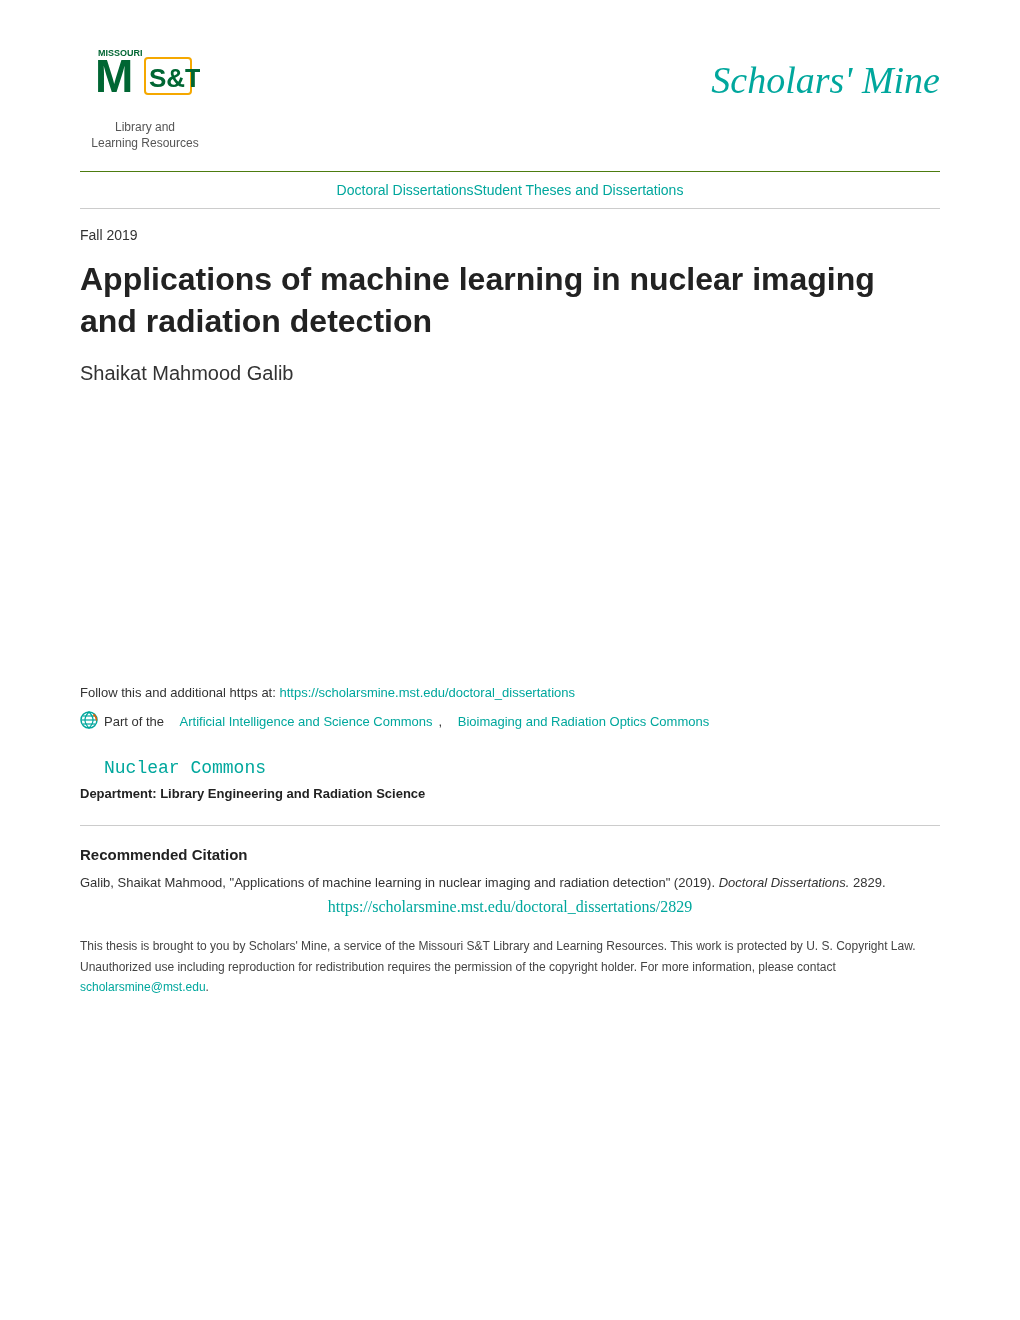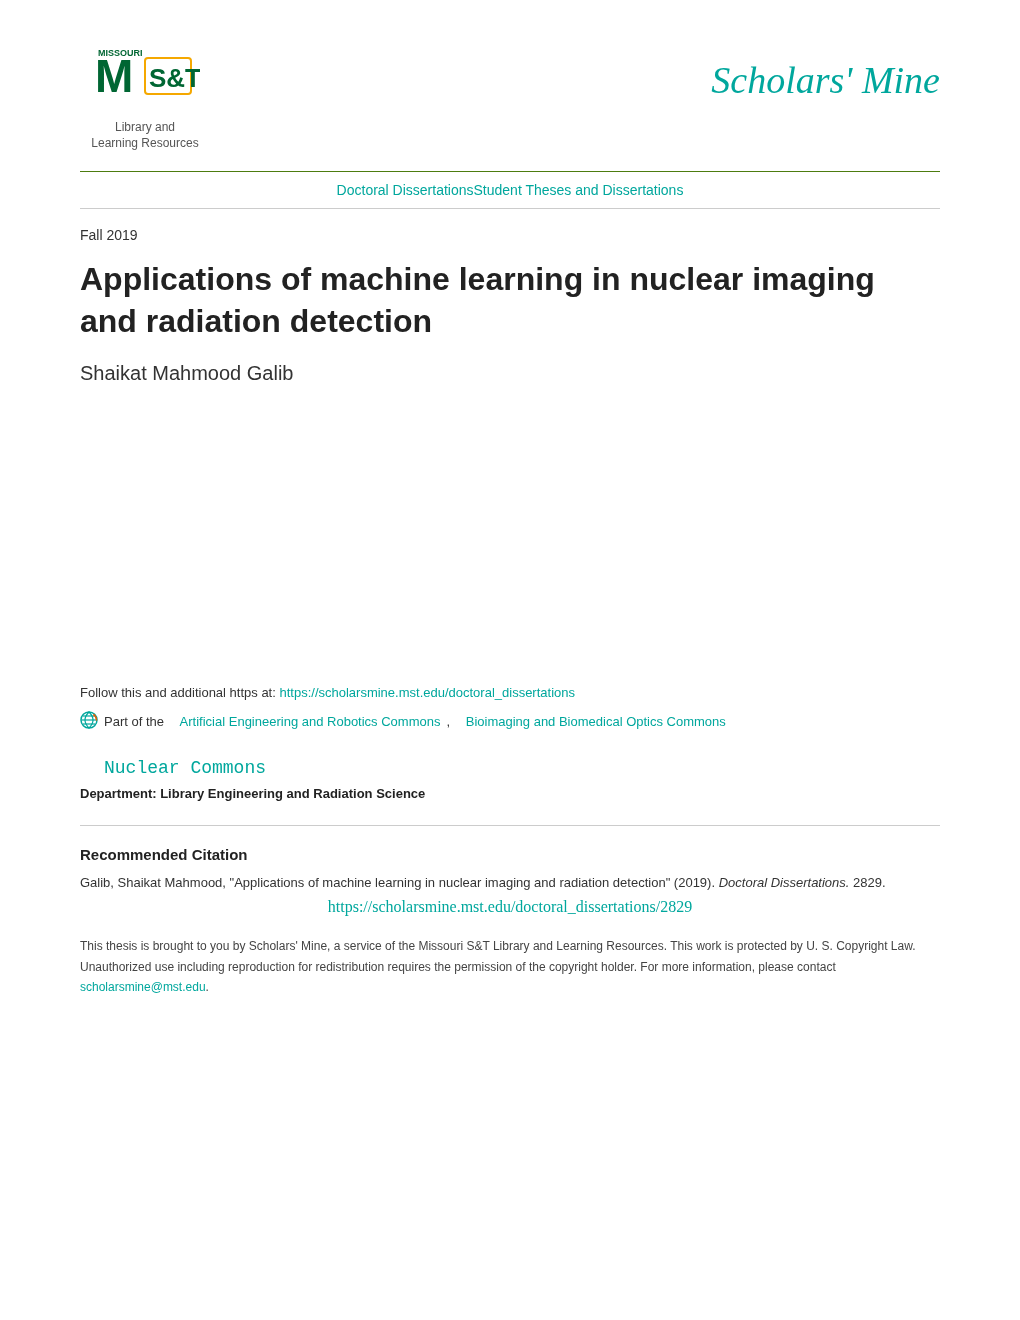--- a/index.html
+++ b/index.html
@@ -244,21 +244,21 @@
       <svg class="commons-icon" viewBox="0 0 18 18" xmlns="http://www.w3.org/2000/svg">
         <circle cx="9" cy="9" r="8" fill="none" stroke="#00a79d" stroke-width="1.5"></circle>
         <path d="M9 1 C9 1 13 5 13 9 C13 13 9 17 9 17 C9 17 5 13 5 9 C5 5 9 1 9 1Z" fill="none" stroke="#00a79d" stroke-width="1.2"></path>
         <line x1="1.5" y1="9" x2="16.5" y2="9" stroke="#00a79d" stroke-width="1.2"></line>
         <line x1="3" y1="5" x2="15" y2="5" stroke="#00a79d" stroke-width="1.2"></line>
         <line x1="3" y1="13" x2="15" y2="13" stroke="#00a79d" stroke-width="1.2"></line>
 
         <path d="M14 3.5 C15.5 5 16.5 7 16.5 9" fill="none" stroke="#e65c00" stroke-width="1.5" stroke-linecap="round"></path>
         <polygon points="14,3.5 13,5.5 15.5,5" fill="#e65c00"></polygon>
       </svg>
-      <span>Part of the</span>&nbsp;<a class="follow-link" href="#">Artificial Engineering and Robotics Commons</a><span>,</span>&nbsp;<a class="follow-link" href="#">Bioimaging and Biomedical Optics Commons</a>
+      <span>Part of the</span>&nbsp;<a class="follow-link" href="#">Artificial Intelligence and Science Commons</a><span>,</span>&nbsp;<a class="follow-link" href="#">Bioimaging and Radiation Optics Commons</a>
     </div>
     <div style="font-family: Liberation Mono, monospace; font-size: 18px; color: #333; margin-bottom: 8px; margin-left: 24px; margin-top: 29px;">
       <a class="follow-link" href="#">Nuclear Commons</a>
     </div>
 
     <div class="department-line">Department: Library Engineering and Radiation Science</div>
 
     <hr class="divider">
 
     <div class="recommended-citation-title">Recommended Citation</div>

